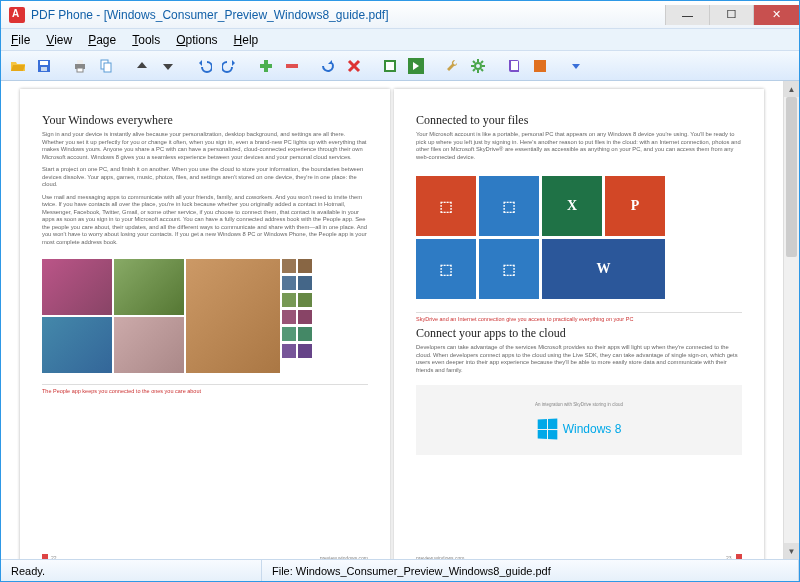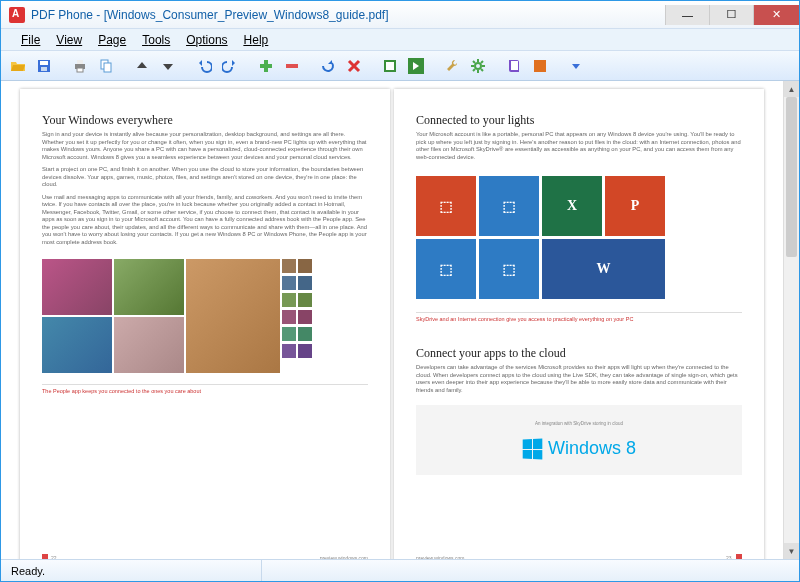--- a/index.html
+++ b/index.html
@@ -4,21 +4,21 @@
 <style>
   * { box-sizing: border-box; margin: 0; padding: 0; }
   body { font-family: "Segoe UI", Tahoma, sans-serif; font-size: 12px; background: #fff; width: 800px; height: 582px; overflow: hidden; display: flex; flex-direction: column; border: 1px solid #2e98e6; }
   .titlebar { height: 28px; background: linear-gradient(#fff,#eef4fa); display: flex; align-items: center; padding: 0 0 0 8px; border-bottom: 1px solid #d0dff0; }
   .titlebar .icon { width: 16px; height: 16px; background: #d33; border-radius: 2px; margin-right: 6px; position: relative; }
   .titlebar .icon::after { content:"A"; color:#fff; font-size:10px; font-weight:bold; position:absolute; left:3px; top:1px; }
   .titlebar .title { color: #1260a8; font-size: 12px; flex: 1; }
   .winbtns { display:flex; }
   .winbtn { width: 44px; height: 20px; display:flex; align-items:center; justify-content:center; font-family: Arial; font-size:11px; background:#e5e5e5; border-left:1px solid #ccc; }
   .winbtn.close { background:#c8504f; color:#fff; width:46px; }
-  .menubar { height: 22px; background: #eaf3fb; display:flex; align-items:center; padding:0 12px; gap:0; border-bottom:1px solid #d0dff0;text-decoration:underline; }
+  .menubar { height: 22px; background: #eaf3fb; display:flex; align-items:center; padding:0 2px; gap:0; border-bottom:1px solid #d0dff0; }
   .menubar .mitem { padding: 2px 8px; color:#000; cursor:default; }
   .menubar .mitem u { text-decoration: underline; }
   .toolbar { height: 30px; background: linear-gradient(#f4f9fe,#dbeafc); display:flex; align-items:center; padding:0 6px; gap:4px; border-bottom:1px solid #b7cee6; }
   .tbtn { width:22px; height:22px; display:flex; align-items:center; justify-content:center; border-radius:2px; }
   .tbtn svg { width:16px; height:16px; }
   .sep { width:6px; }
   .content { flex:1; background:#fff; display:flex; overflow:hidden; position:relative; }
   .page-view { flex:1; background:#fff; padding:8px; overflow:hidden; position:relative; }
   .spread { display:flex; gap:4px; justify-content:center; }
   .pdfpage { width:370px; height:486px; background:#fff; box-shadow:0 0 3px rgba(0,0,0,.3); padding:20px 22px 14px 22px; font-size:6px; color:#555; position:relative; display:flex; flex-direction:column; }
@@ -33,21 +33,21 @@
   .footer-line { margin-top:auto; display:flex; justify-content:space-between; font-size:5px; color:#888; align-items:center; }
   .sq { width:6px; height:6px; background:#d44; display:inline-block; margin-right:3px; }
   .scrollbar { width:16px; background:#f0f0f0; border-left:1px solid #ddd; position:relative; }
   .scrollbar .arrow { height:16px; background:#e0e0e0; display:flex; align-items:center; justify-content:center; font-size:8px; color:#555; }
   .scrollbar .thumb { position:absolute; top:16px; left:2px; right:2px; height:160px; background:#cdcdcd; border-radius:2px; }
   .statusbar { height:22px; background:linear-gradient(#f8fbff,#e6f0fa); border-top:1px solid #c7d9ec; display:flex; align-items:center; font-size:11px; }
   .statusbar .cell { padding:0 10px; border-right:1px solid #c7d9ec; height:100%; display:flex; align-items:center; }
   .statusbar .cell.ready { width:261px; }
   .statusbar .cell.file { flex:1; }
   .statusbar .cell.page { width:95px; border-right:none; }
-  .win8logo { display:flex; align-items:center; gap:6px; color:#00a8e8; font-size:18px; font-weight:300; justify-content:center; margin-top:8px; }
+  .win8logo { display:flex; align-items:center; gap:6px; color:#00a8e8; font-size:12px; font-weight:300; justify-content:center; margin-top:8px; }
   .win8logo .sqs { width:20px; height:20px; display:grid; grid-template-columns:1fr 1fr; grid-template-rows:1fr 1fr; gap:1px; transform:perspective(40px) rotateY(-12deg); }
   .win8logo .sqs div { background:#00a8e8; }
   .cloudbox { background:#f4f4f4; height:70px; margin-top:6px; display:flex; flex-direction:column; align-items:center; justify-content:center; font-size:4.5px; color:#888; }
 </style>
 </head>
 <body>
 
 <div class="titlebar">
   <div class="icon"></div>
   <div class="title">PDF Phone - [Windows_Consumer_Preview_Windows8_guide.pdf]</div>
@@ -227,33 +227,33 @@
             </div>
         </div>
         <div class="red">The People app keeps you connected to the ones you care about</div>
         <div class="footer-line">
           <span><span class="sq"></span><span>22</span></span>
           <span>preview.windows.com</span>
         </div>
       </div>
 
       <div class="pdfpage">
-        <h2>Connected to your lights</h2>
+        <h2>Connected to your files</h2>
         <p>Your Microsoft account is like a portable, personal PC that appears on any Windows 8 device you're using. You'll be ready to pick up where you left just by signing in. Here's another reason to put files in the cloud: with an Internet connection, photos and other files on Microsoft SkyDrive® are essentially as accessible as anything on your PC, and you can access them from any web-connected device.</p>
         <div class="tile-grid">
           <div class="tile" style="background:#d14828">⬚</div>
           <div class="tile" style="background:#2e7bc4">⬚</div>
           <div class="tile" style="background:#1f7246;font-family:serif">X</div>
           <div class="tile" style="background:#d24726;font-family:serif">P</div>
           <div class="tile" style="background:#2e7bc4">⬚</div>
           <div class="tile" style="background:#2e7bc4">⬚</div>
           <div class="tile" style="grid-column:3/5;background:#2b579a;font-family:serif">W</div>
         </div>
         <div class="red">SkyDrive and an Internet connection give you access to practically everything on your PC</div>
-        <h2 style="margin-top:24px">Connect your apps to the cloud</h2>
+        <h2 style="margin-top:4px">Connect your apps to the cloud</h2>
         <p>Developers can take advantage of the services Microsoft provides so their apps will light up when they're connected to the cloud. When developers connect apps to the cloud using the Live SDK, they can take advantage of single sign-on, which gets users even deeper into their app experience because they'll be able to more easily store data and communicate with their friends and family.</p>
         <div class="cloudbox">
           <div style="margin-bottom:4px">An integration with SkyDrive storing in cloud</div>
           <div class="win8logo">
             <div class="sqs">
                 <div></div>
                 <div></div>
                 <div></div>
                 <div></div>
               </div>
@@ -269,13 +269,14 @@
   </div>
   <div class="scrollbar">
     <div class="arrow">▲</div>
     <div class="thumb"></div>
     <div class="arrow" style="position:absolute;bottom:0;width:100%">▼</div>
   </div>
 </div>
 
 <div class="statusbar">
   <div class="cell ready">Ready.</div>
+  <div class="cell file">File: Windows_Consumer_Preview_Windows8_guide.pdf</div>
 </div>
 
 </body></html>

